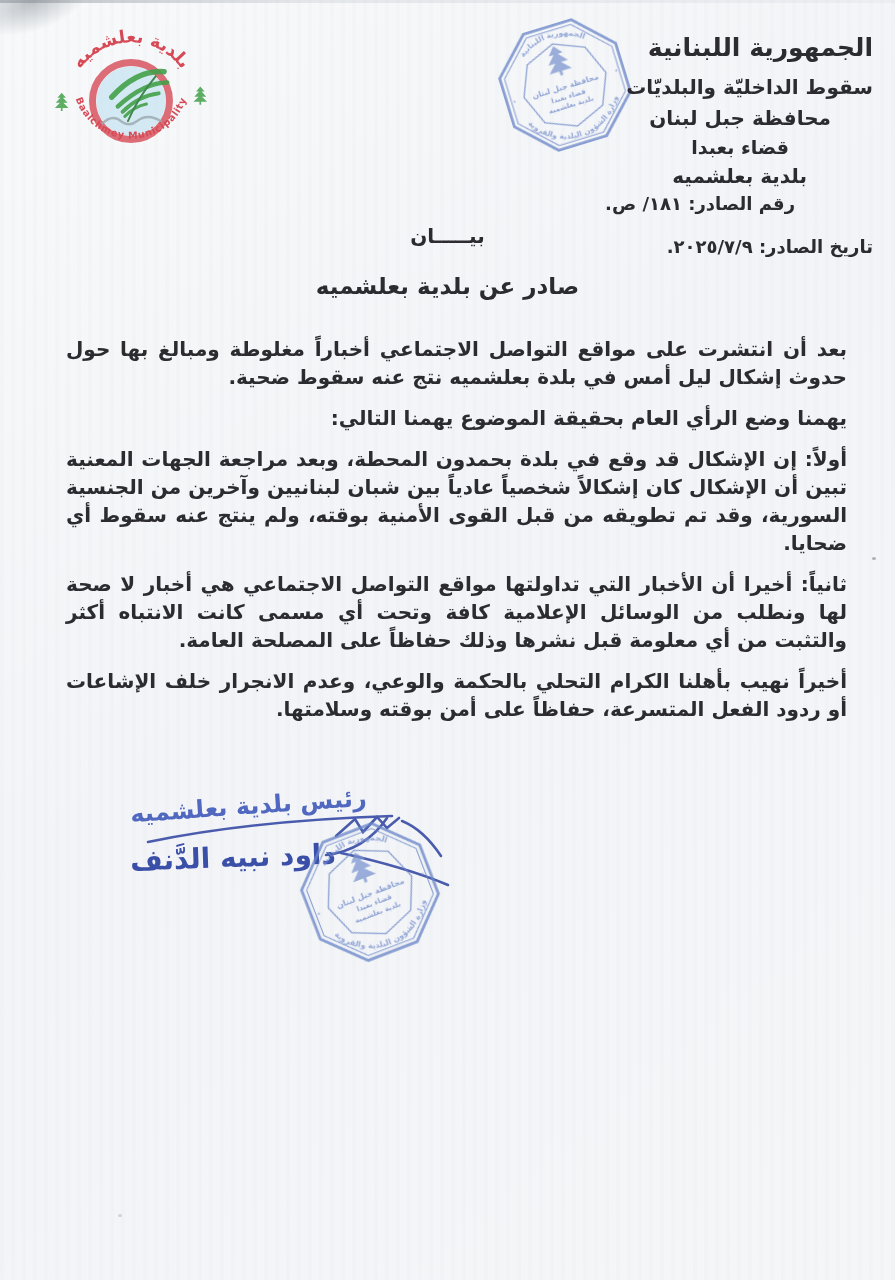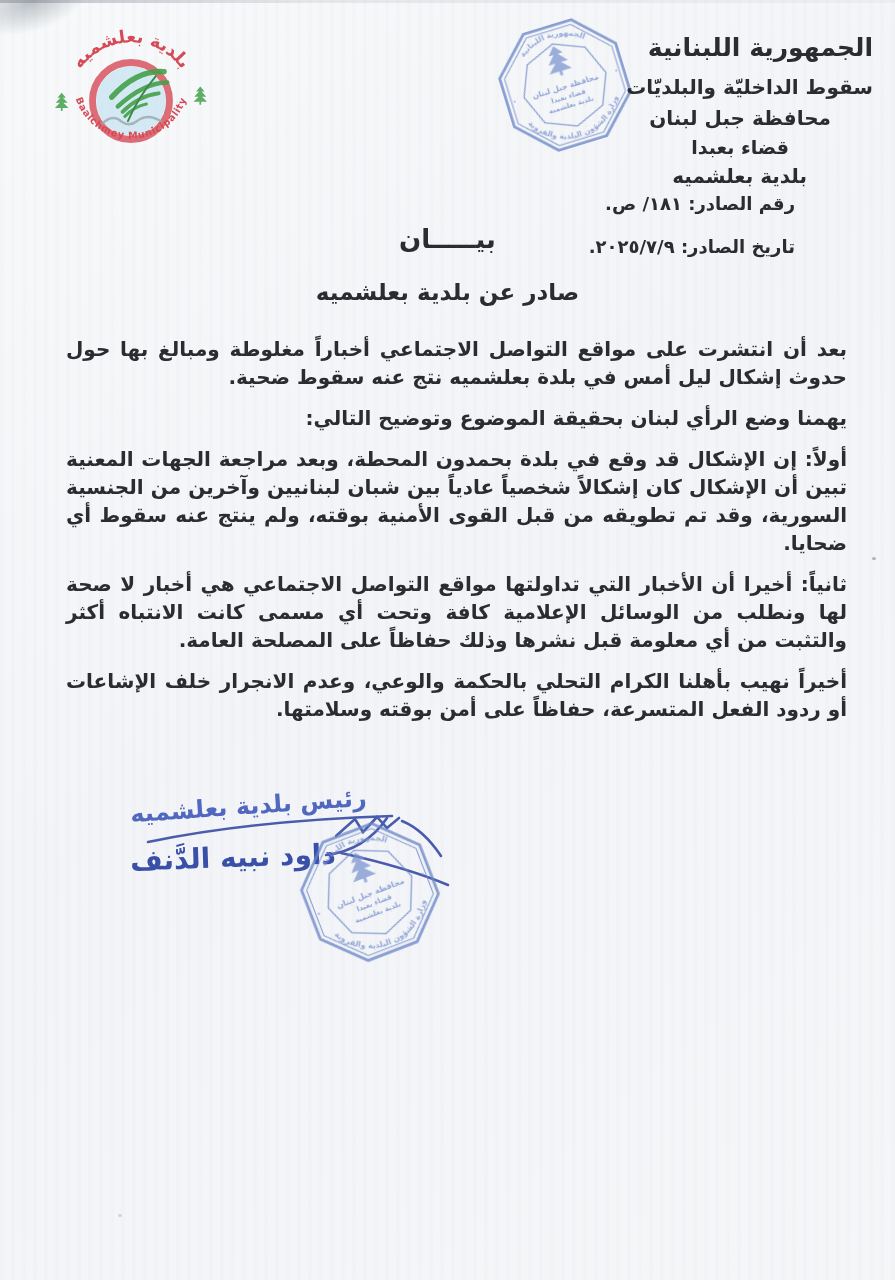--- a/index.html
+++ b/index.html
@@ -27,25 +27,25 @@
 
   
   .header-block{position:absolute;top:32px;right:22px;width:370px;direction:rtl;
     text-align:right;font-weight:bold;line-height:1.3;}
   .hl1{font-size:25px;margin-bottom:9px;letter-spacing:.5px;}
   .hl2{font-size:20px;margin-bottom:5px;}
   .hl3{font-size:20px;margin-left:0;margin-right:42px;margin-bottom:4px;}
   .hl4{font-size:19px;margin-right:84px;margin-bottom:4px;}
   .hl5{font-size:20px;margin-right:66px;margin-bottom:3px;}
   .hl6{font-size:18px;margin-right:78px;margin-bottom:19px;}
-  .hl7{font-size:18px;margin-right:78px;text-align:right;}
+  .hl7{font-size:18px;text-align:right;}
 
   
   .title-block{position:absolute;top:224px;left:0;width:100%;text-align:center;font-weight:bold;}
-  .title-line1{font-size:26px;letter-spacing:1px;}
+  .title-line1{font-size:20px;letter-spacing:1px;}
   .title-line2{font-size:23px;margin-top:25px;}
 
   
   .body-block{position:absolute;top:335px;right:48px;left:66px;direction:rtl;
     font-size:20px;font-weight:bold;line-height:28px;text-align:justify;}
   .para{margin:0 0 13px 0;}
   .para.gap-lg{margin-bottom:24px;}
 
   
   .sig-role{position:absolute;top:792px;right:528px;white-space:nowrap;direction:rtl;
@@ -132,21 +132,21 @@
     <div class="hl7">تاريخ الصادر: ٢٠٢٥/٧/٩.</div>
   </div>
 
   <div class="title-block">
     <div class="title-line1">بيـــــان</div>
     <div class="title-line2">صادر عن بلدية بعلشميه</div>
   </div>
 
   <div class="body-block">
     <p class="para">بعد أن انتشرت على مواقع التواصل الاجتماعي أخباراً مغلوطة ومبالغ بها حول حدوث إشكال ليل أمس في بلدة بعلشميه نتج عنه سقوط ضحية.</p>
-    <p class="para">يهمنا وضع الرأي لبنان بحقيقة الموضوع وتوضيح التالي:</p>
+    <p class="para">يهمنا وضع الرأي العام بحقيقة الموضوع يهمنا التالي:</p>
     <p class="para">أولاً: إن الإشكال قد وقع في بلدة بحمدون المحطة، وبعد مراجعة الجهات المعنية تبين أن الإشكال كان إشكالاً شخصياً عادياً بين شبان لبنانيين وآخرين من الجنسية السورية، وقد تم تطويقه من قبل القوى الأمنية بوقته، ولم ينتج عنه سقوط أي ضحايا.</p>
     <p class="para">ثانياً: أخيرا أن الأخبار التي تداولتها مواقع التواصل الاجتماعي هي أخبار لا صحة لها ونطلب من الوسائل الإعلامية كافة وتحت أي مسمى كانت الانتباه أكثر والتثبت من أي معلومة قبل نشرها وذلك حفاظاً على المصلحة العامة.</p>
     <p class="para gap-lg">أخيراً نهيب بأهلنا الكرام التحلي بالحكمة والوعي، وعدم الانجرار خلف الإشاعات أو ردود الفعل المتسرعة، حفاظاً على أمن بوقته وسلامتها.</p>
   </div>
 
   <div class="sig-role">رئيس بلدية بعلشميه</div>
 
   <svg class="sig-scribble" viewBox="0 0 370 115">
     <g stroke="#3347a3" stroke-width="2.6" fill="none" stroke-linecap="round" opacity=".88">
       <path d="M 48 47 C 120 32 200 24 292 21"></path>

